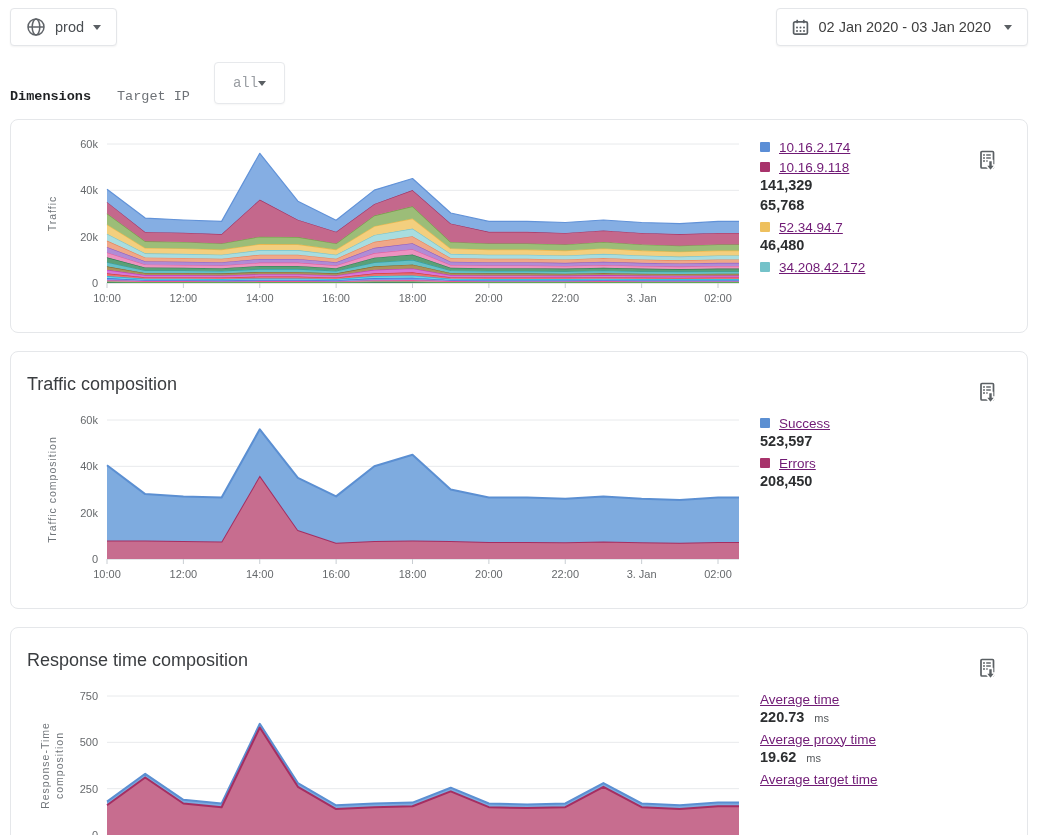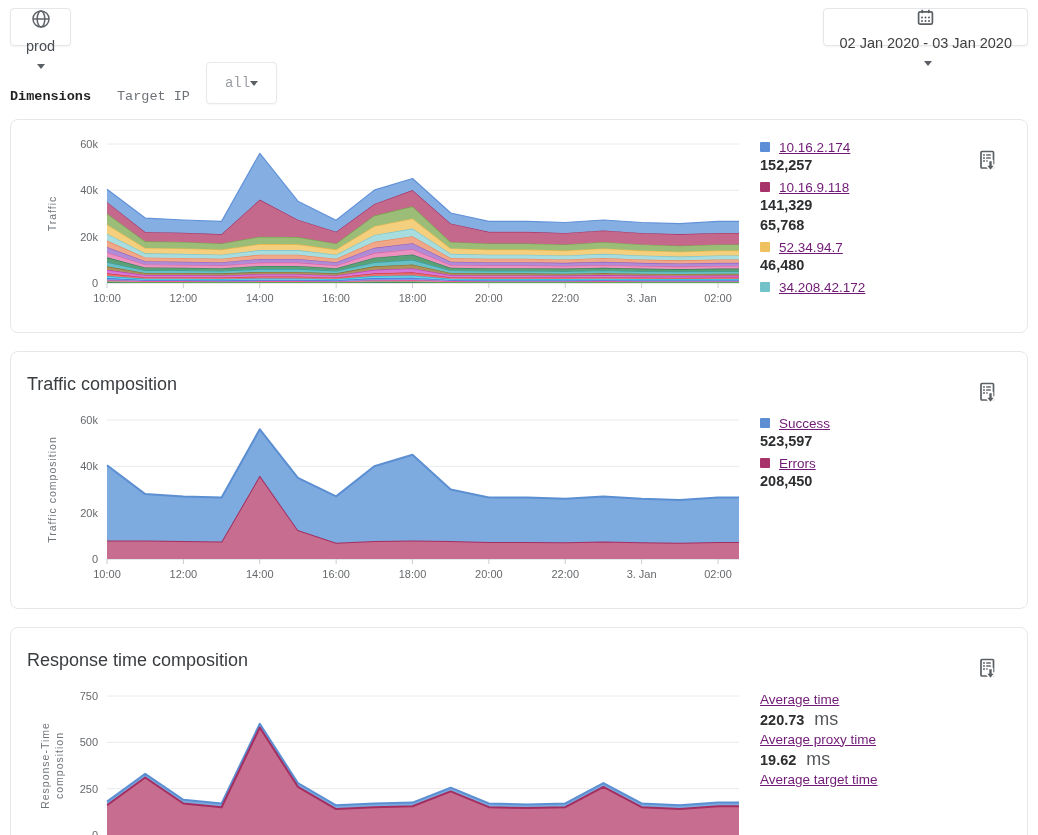--- a/index.html
+++ b/index.html
@@ -1,44 +1,44 @@
 <!DOCTYPE html>
 <html><head>
 <meta charset="utf-8">
 <style>
   html,body{margin:0;padding:0;width:1038px;height:835px;overflow:hidden;background:#fff;
     font-family:"Liberation Sans", sans-serif;color:#3a3d40;}
   svg{font-family:inherit;display:block}
   .topbar{display:flex;justify-content:space-between;align-items:flex-start;padding:8px 10px 0 10px;}
   .btn{display:inline-flex;align-items:center;gap:9px;height:38px;padding:0 15px;background:#fff;
-    border:1px solid #e4e6e9;border-radius:4px;box-shadow:0 1px 2px rgba(0,0,0,.05);cursor:pointer;flex-direction:column;}
+    border:1px solid #e4e6e9;border-radius:4px;box-shadow:0 1px 2px rgba(0,0,0,.05);cursor:pointer;}
   .btn .lbl{font-size:14.5px;color:#4a4e52;}
   .caret{width:0;height:0;border-left:4.5px solid transparent;border-right:4.5px solid transparent;
     border-top:5.5px solid #5a5f63;margin-top:1px;}
   .filters{display:flex;align-items:flex-end;margin:16px 0 0 10px;font-family:Liberation Mono, monospace;}
   .filters .dim{font-size:13.5px;font-weight:bold;color:#1f2123;}
   .filters .tip{font-size:13.5px;color:#6e7277;margin-left:26px;}
-  .select{display:inline-flex;align-items:center;height:40px;padding:0 18px;margin-left:16px;
+  .select{display:inline-flex;align-items:center;height:40px;padding:0 18px;margin-left:24px;
     background:#fff;border:1px solid #e7e9ec;border-radius:4px;box-shadow:0 1px 2px rgba(0,0,0,.04);cursor:pointer;}
   .select .val{font-size:14px;color:#9a9ea3;}
   .cards{margin-top:15px;}
   .card{margin:0 10px 18px 10px;background:#fff;border:1px solid #e5e7ea;border-radius:8px;position:relative;}
   .card-header{padding:20px 16px 0 16px;height:24px;}
   .card-title{margin:0;font-size:18px;font-weight:400;color:#3a3d40;line-height:24px;}
   .dl-btn{position:absolute;top:30px;right:28px;width:22px;height:24px;background:none;border:none;padding:0;cursor:pointer;}
   .card-body{display:flex;padding:4px 0 12px 1px;justify-content:center;}
   .chart-mount{width:734px;flex:0 0 734px;}
   .legend{flex:1;padding:13px 8px 0 14px;}
   .legend-item{margin:0;}
   .legend-label-row{display:flex;align-items:center;gap:9px;height:20px;}
   .swatch{width:10px;height:10px;border-radius:1px;flex:0 0 10px;}
   .legend-label{font-size:13.5px;color:#701a75;text-decoration:underline;}
   .legend-value-row{height:20px;display:flex;align-items:baseline;gap:10px;}
   .legend-value{font-size:14.5px;font-weight:bold;color:#2c2e30;}
-  .legend-unit{font-size:18px;color:#55585b;}
+  .legend-unit{font-size:11px;color:#55585b;}
 </style>
 </head>
 <body>
 
 <div class="topbar">
   <button class="btn">
     <span>
       <svg width="20" height="20" viewBox="0 0 20 20" fill="none" stroke="#5f6368" stroke-width="1.5">
         <circle cx="10" cy="10" r="8"></circle>
         <ellipse cx="10" cy="10" rx="3.8" ry="8"></ellipse>
@@ -163,23 +163,20 @@
             <path d="M95.0,65.2L133.2,94.1L171.4,96.0L209.6,97.4L247.8,29.3L285.9,77.2L324.1,96.2L362.3,66.1L400.5,54.5L438.7,89.0L476.9,97.4L515.1,97.4L553.3,98.5L591.4,96.0L629.6,98.5L667.8,99.7L706.0,97.4L727.0,97.4L727.0,109.0L706.0,109.0L667.8,110.1L629.6,109.0L591.4,106.4L553.3,109.0L515.1,107.8L476.9,107.8L438.7,99.5L400.5,66.1L362.3,80.0L324.1,107.8L285.9,95.8L247.8,75.6L209.6,110.1L171.4,108.7L133.2,108.0L95.0,77.9Z" fill="#85aee3"></path>
             <path d="M95.0,65.2L133.2,94.1L171.4,96.0L209.6,97.4L247.8,29.3L285.9,77.2L324.1,96.2L362.3,66.1L400.5,54.5L438.7,89.0L476.9,97.4L515.1,97.4L553.3,98.5L591.4,96.0L629.6,98.5L667.8,99.7L706.0,97.4L727.0,97.4" fill="none" stroke="#6192d8" stroke-width="1.2" stroke-linejoin="round"></path>
           </svg>
         </div>
       <div class="legend">
           <div class="legend-item">
             <div class="legend-label-row">
               <span class="swatch" style="background: rgb(91, 142, 214);"></span>
               <span class="legend-label">10.16.2.174</span>
             </div>
-            <div class="legend-value-row">
-              <span class="legend-value">152,257</span>
-            </div>
           </div>
           <div class="legend-item">
             <div class="legend-label-row">
               <span class="swatch" style="background: rgb(168, 51, 107);"></span>
               <span class="legend-label">10.16.9.118</span>
             </div>
             <div class="legend-value-row">
               <span class="legend-value">141,329</span>
             </div>
           </div>

